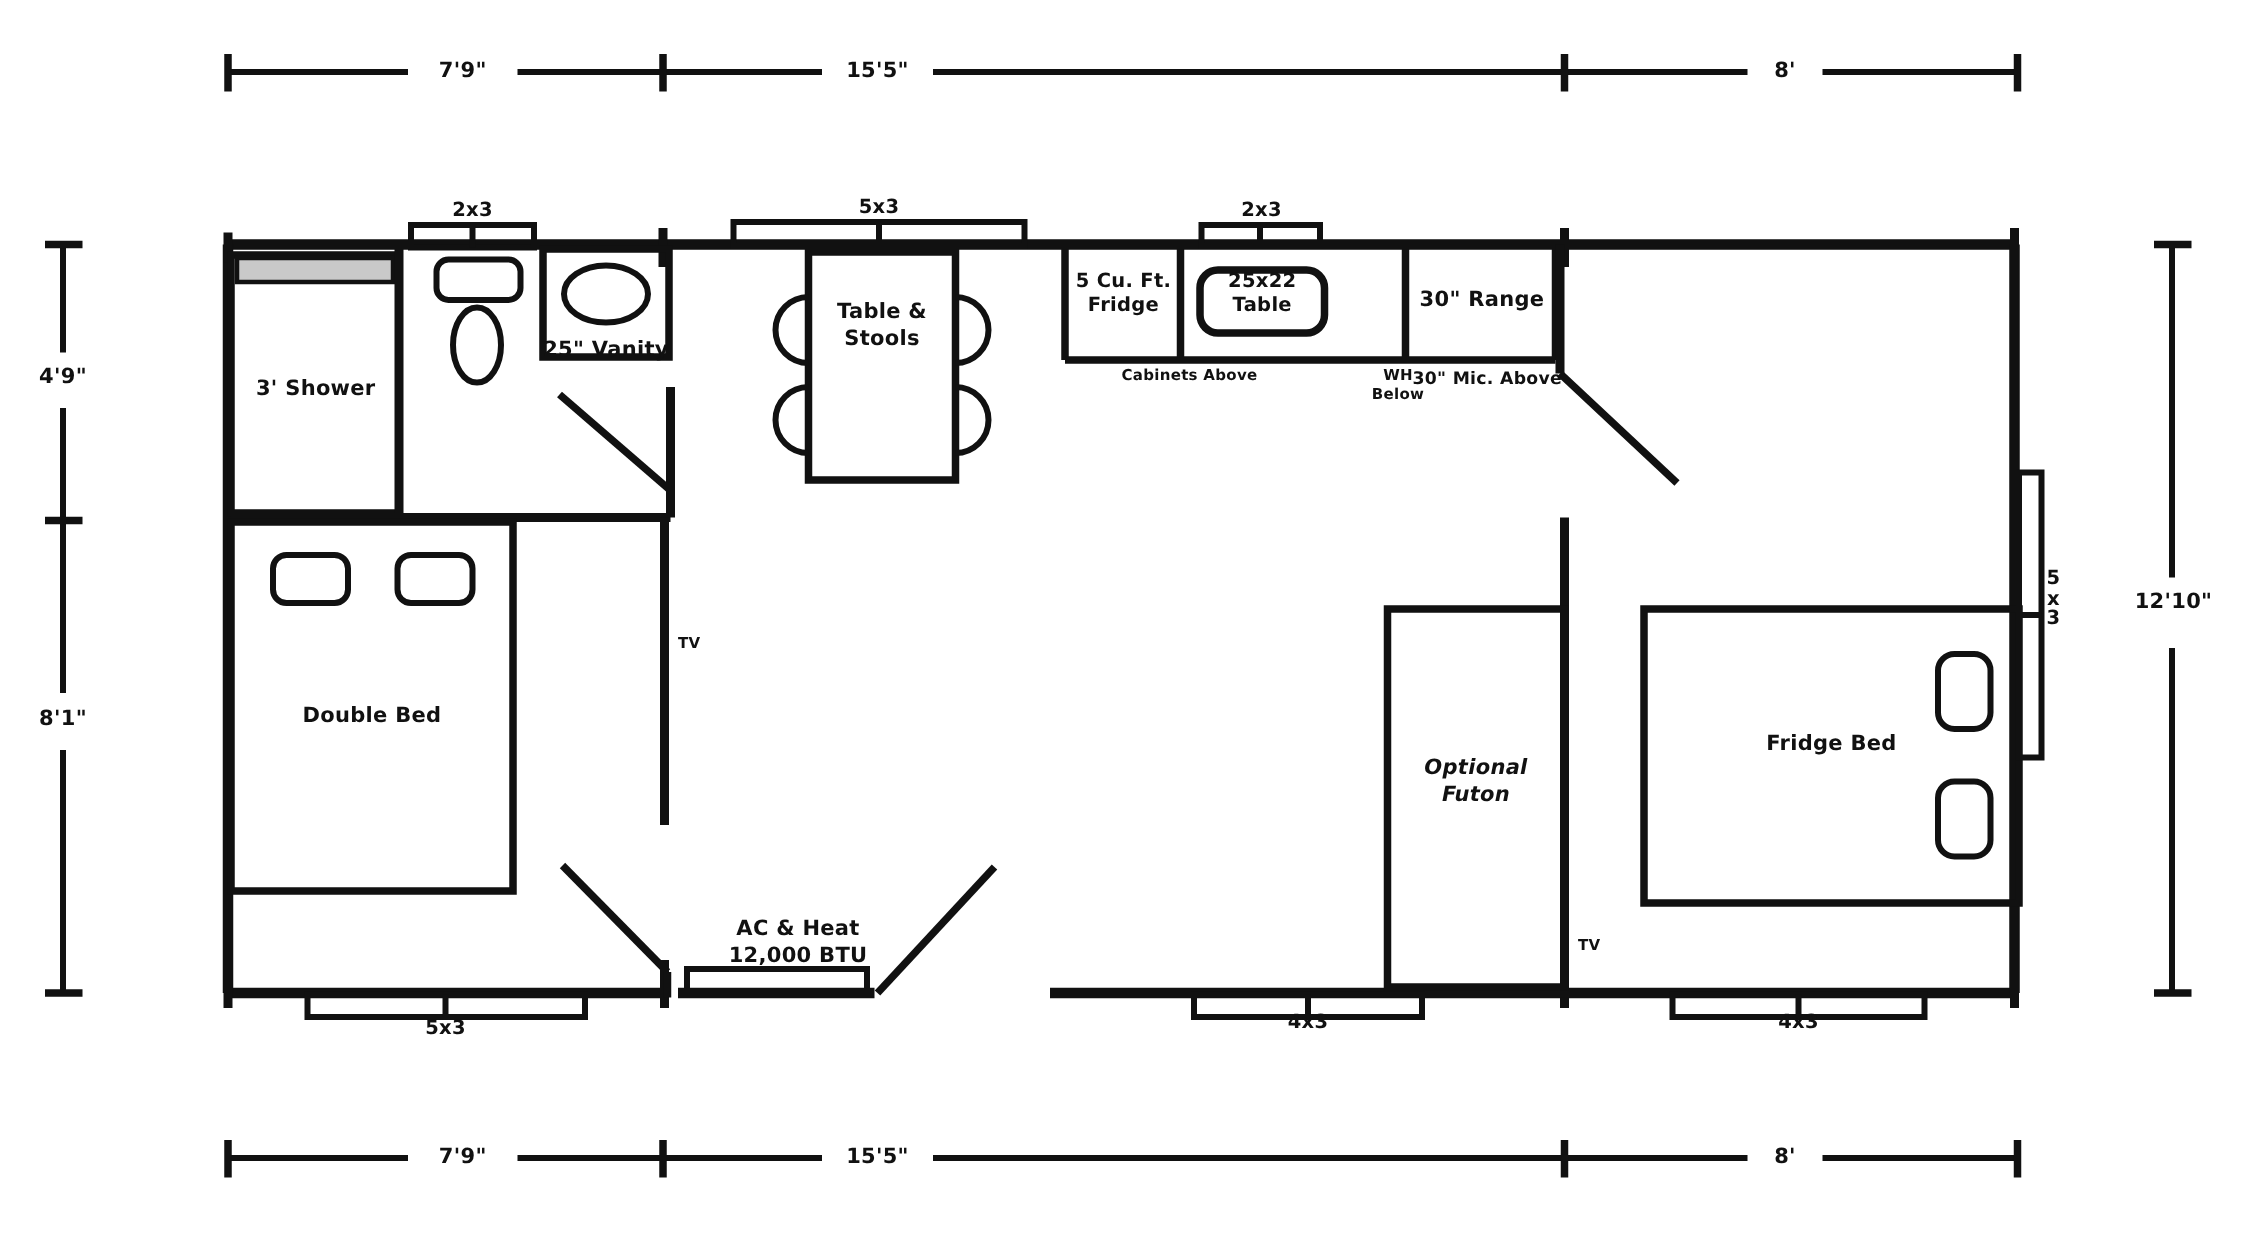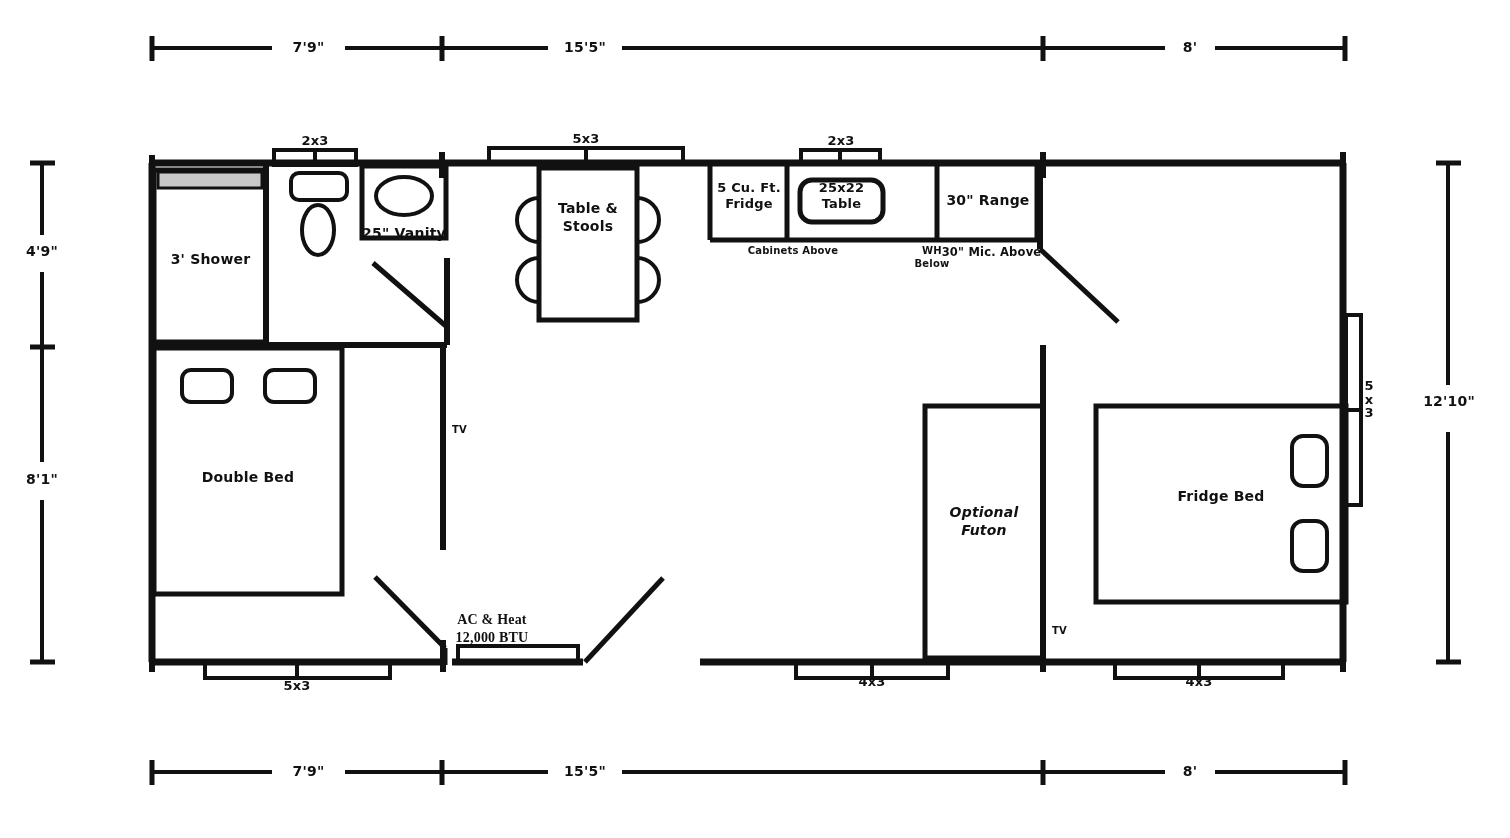--- a/index.html
+++ b/index.html
@@ -262,21 +262,21 @@
   <div class="lbl s13" style="left:806px;top:133px;width:70px;">2x3</div>
   <div class="lbl s12" style="left:728px;top:245px;width:130px;">Cabinets Above</div>
   <div class="lbl s12" style="left:875px;top:245px;width:58px;margin-left:28px;">WH
 Below</div>
   <div class="lbl s11" style="left:934px;top:245px;width:115px;">30" Mic. Above</div>
 
   <div class="lbl s14" style="left:925px;top:504px;width:118px;font-style:italic;">Optional
 Futon</div>
   <div class="lbl s12" style="left:1052px;top:625px;width:30px;text-align:left;">TV</div>
   <div class="lbl s13" style="left:837px;top:674px;width:70px;">4x3</div>
-  <div class="lbl s14" style="left:429px;top:611px;width:126px;font-family:Liberation Serif, serif;">AC &amp; Heat
+  <div class="lbl s14" style="left:469px;top:611px;width:126px;">AC &amp; Heat
 12,000 BTU</div>
 
   <div class="lbl s14" style="left:1096px;top:488px;width:250px;">Fridge Bed</div>
   <div class="lbl s13" style="left:1358px;top:379px;width:22px;line-height:1.05;">5
 x
 3</div>
   <div class="lbl s13" style="left:1164px;top:674px;width:70px;">4x3</div>
 
 </div>
 

